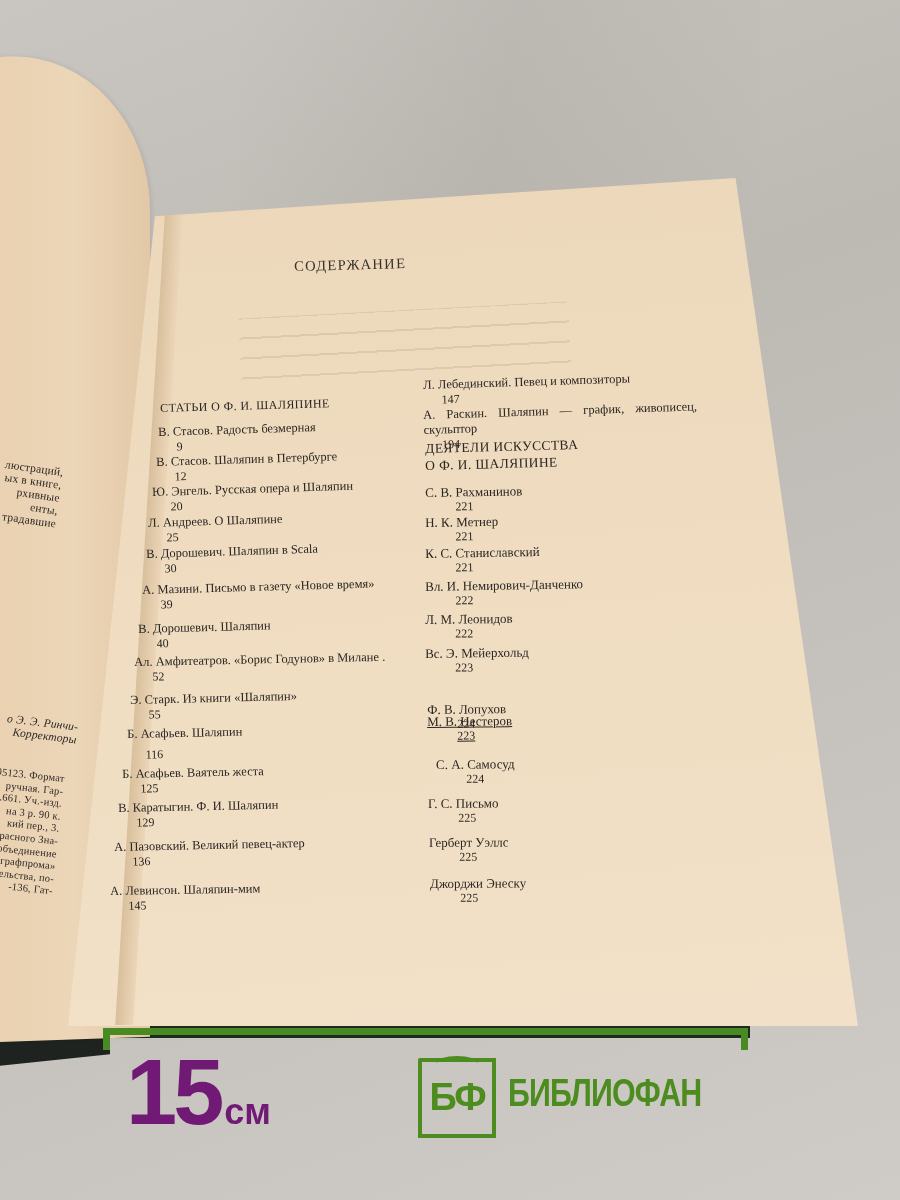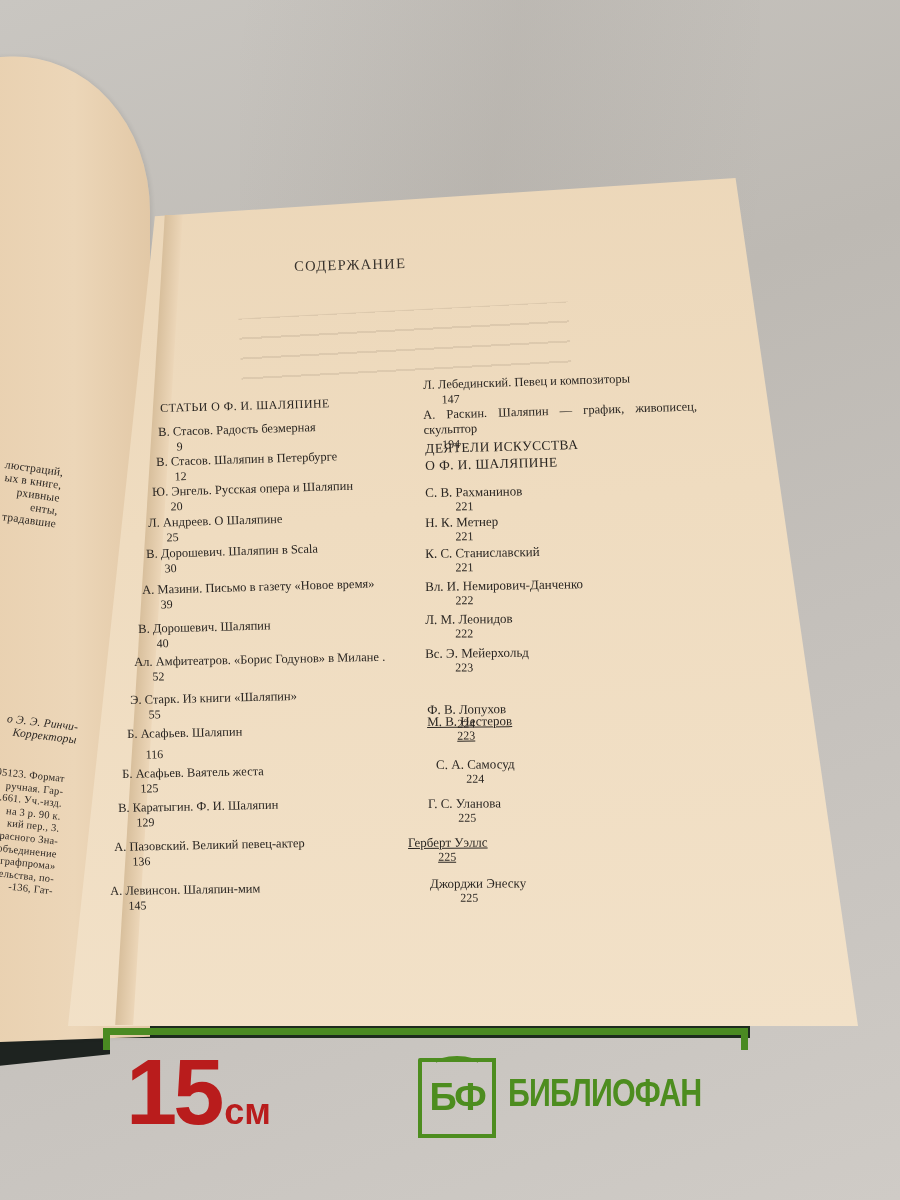--- a/index.html
+++ b/index.html
@@ -70,21 +70,21 @@
   .section-hdr { position: absolute; white-space: nowrap; font-size: 12px; letter-spacing: 0.4px; transform-origin: left top; }
   .right-col .ttl { font-size: 13px; }
   .right-col .pg { padding-left: 30px; }
 
   
   .wm-frame {
     position: absolute; left: 103px; top: 1028px; width: 645px; height: 22px;
     border: 7px solid #4a8a22; border-bottom: none; box-sizing: border-box;
   }
   .wm-size {
-    position: absolute; left: 126px; top: 1045px; color: #b91c1c;
+    position: absolute; left: 126px; top: 1045px; color: #701a75;
     font-family: "Liberation Sans", "DejaVu Sans", sans-serif; font-weight: bold;
   }
   .wm-size .num { font-size: 92px; letter-spacing: -4px; line-height: 95px; }
   .wm-size .unit { font-size: 36px; margin-left: 4px; }
   .wm-logo {
     position: absolute; left: 418px; top: 1058px; width: 78px; height: 80px;
     border: 4px solid #4d8d1f; box-sizing: border-box; color: #4d8d1f;
     font-family: "Liberation Sans", "DejaVu Sans", sans-serif; font-weight: bold;
     font-size: 38px; text-align: center; line-height: 70px; letter-spacing: -2px;
     border-top-left-radius: 2px;
@@ -245,24 +245,24 @@
     </div>
     <div class="entry" style="left:427px; top:702px; transform:rotate(-0.6deg);">
       <span class="ttl">Ф. В. Лопухов</span>
       <span class="pg">224</span>
     </div>
     <div class="entry" style="left:436px; top:757px; transform:rotate(-0.5deg);">
       <span class="ttl">С. А. Самосуд</span>
       <span class="pg">224</span>
     </div>
     <div class="entry" style="left:428px; top:796px; transform:rotate(-0.4deg);">
-      <span class="ttl">Г. С. Уланова</span>
+      <span class="ttl">Г. С. Письмо</span>
       <span class="pg">225</span>
     </div>
-    <div class="entry" style="left:408px; top:835px; transform:rotate(-0.3deg);text-decoration:underline;">
+    <div class="entry" style="left:429px; top:835px; transform:rotate(-0.3deg);">
       <span class="ttl">Герберт Уэллс</span>
       <span class="pg">225</span>
     </div>
     <div class="entry" style="left:430px; top:876px; transform:rotate(-0.3deg);font-family:Liberation Serif, serif;">
       <span class="ttl">Джорджи Энеску</span>
       <span class="pg">225</span>
     </div>
   </div>
 </div>
 

